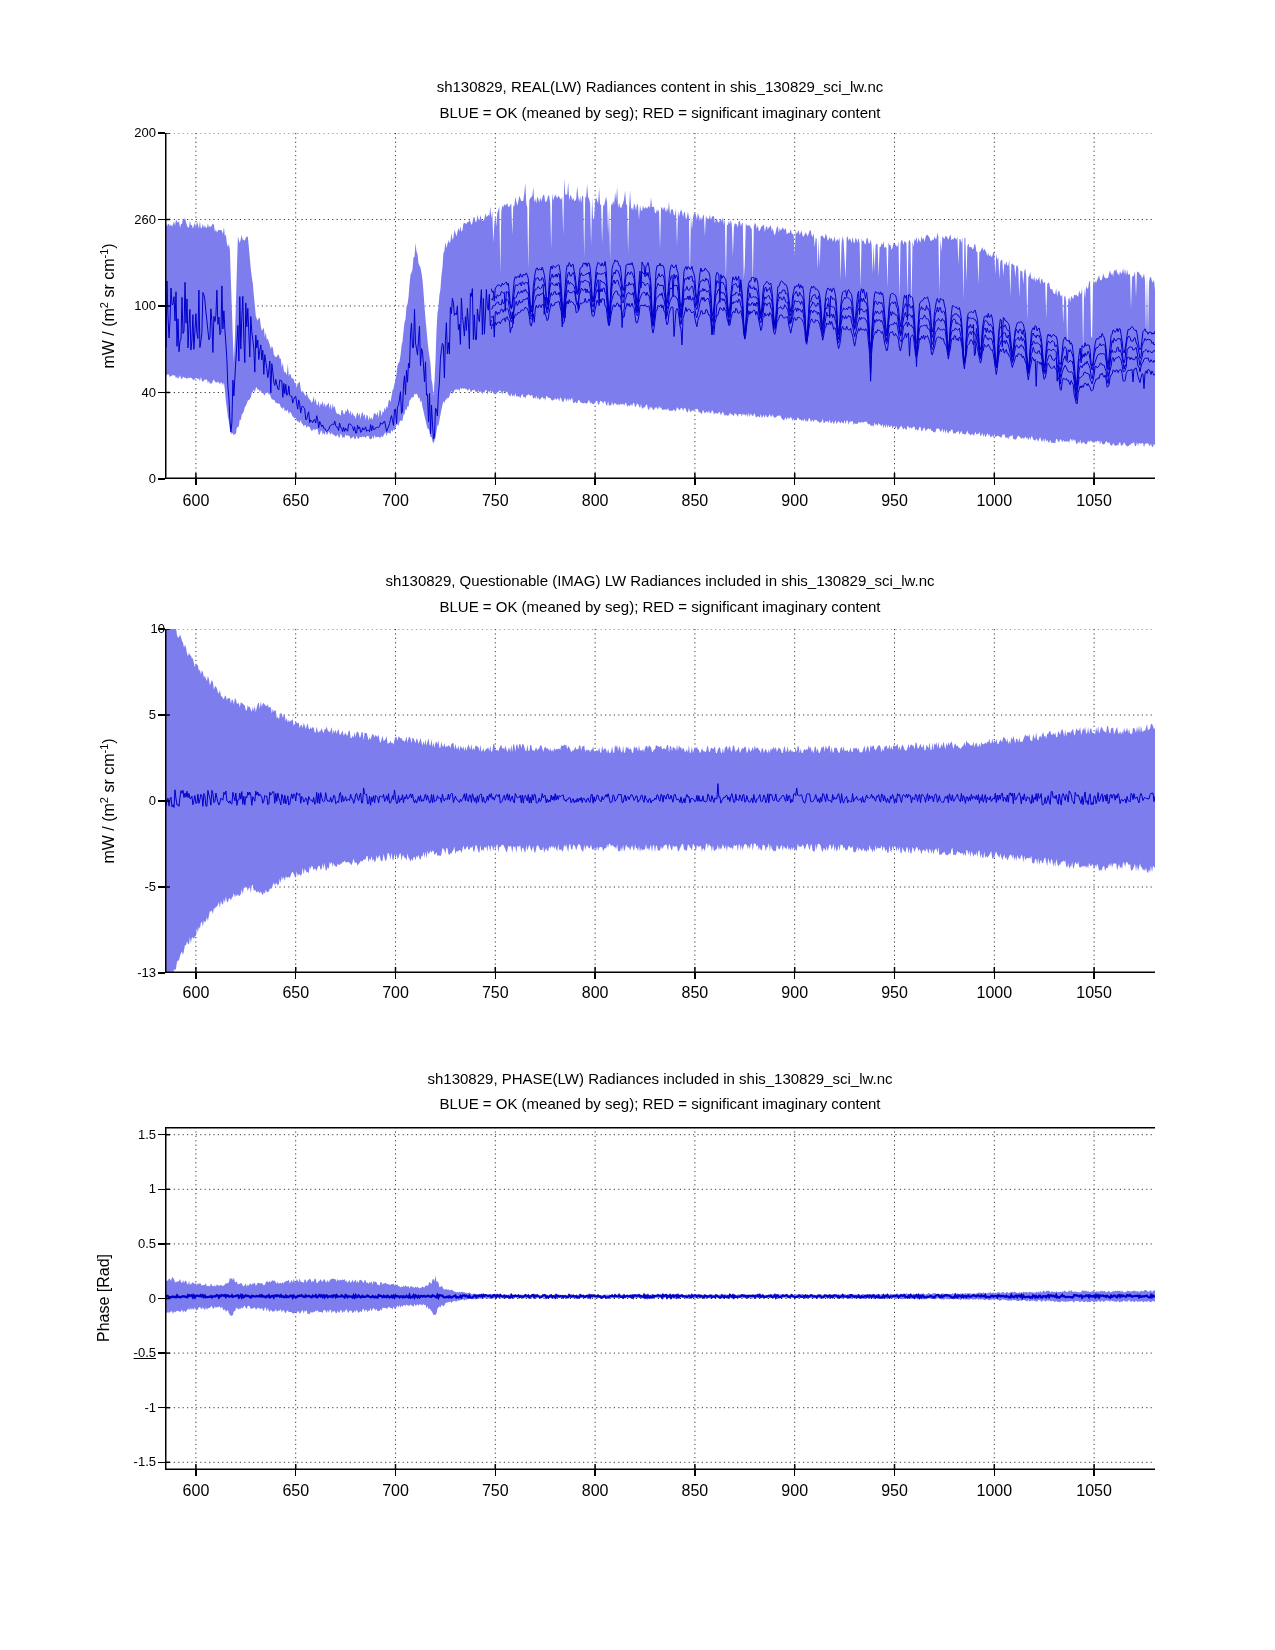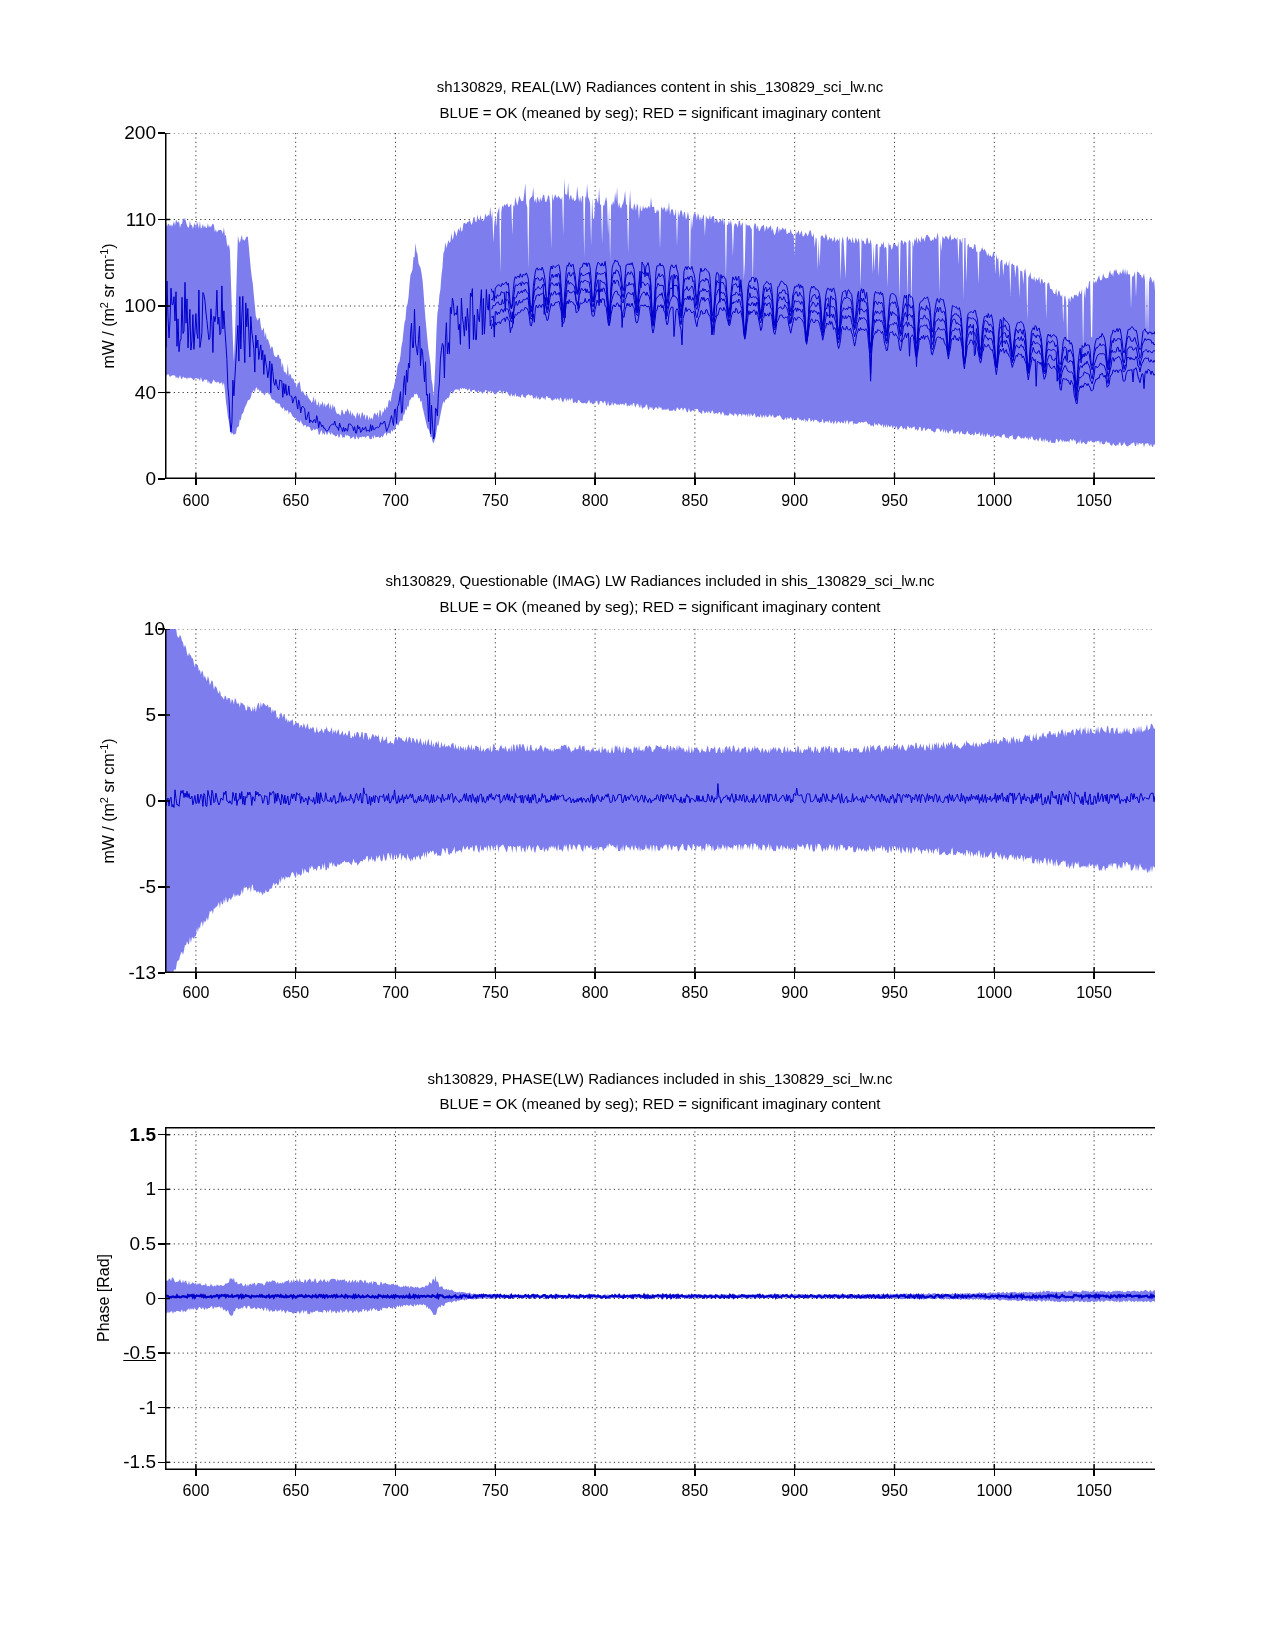--- a/index.html
+++ b/index.html
@@ -19,21 +19,21 @@
   #anno0L{left:330px;top:160px}#anno0R{left:988px;top:160px}
   #anno1L{left:330px;top:650px}#anno1R{left:988px;top:650px}
   #anno2L{left:330px;top:1144px}#anno2R{left:988px;top:1144px}
   .ylabel{position:absolute;width:400px;height:22px;text-align:center;font-size:16px;
        line-height:22px;transform:rotate(-90deg);white-space:nowrap;}
   .ylabel sup{font-size:11px;}
   #ylab0{left:-96px;top:295px}
   #ylab1{left:-96px;top:790px}
   #ylab2{left:-96px;top:1287px}
   .lbl-x{position:absolute;width:70px;text-align:center;font-size:16px;line-height:18px;}
-  .lbl-y{position:absolute;width:62px;text-align:right;font-size:19px;line-height:18px;}
+  .lbl-y{position:absolute;width:62px;text-align:right;font-size:13px;line-height:18px;}
   .tick{position:absolute;background:#000;}
 </style>
 </head>
 <body>
 
 <div id="fig">
 
   <section>
     <div class="title c0t">sh130829, REAL(LW) Radiances content in shis_130829_sci_lw.nc</div>
     <div class="subtitle title c0s">BLUE = OK (meaned by seg); RED = significant imaginary content</div>
@@ -225,21 +225,21 @@
       <div class="lbl-x" style="left: 959.325px; top: 492px;">1000</div>
       <div class="tick" style="left: 1093.37px; top: 479px; width: 1.5px; height: 6px;"></div>
       <div class="lbl-x" style="left: 1059.12px; top: 492px;">1050</div>
       <div class="tick" style="left: 158px; top: 478.25px; width: 7px; height: 1.5px;"></div>
       <div class="lbl-y" style="left: 94px; top: 470px;">0</div>
       <div class="tick" style="left: 158px; top: 391.75px; width: 7px; height: 1.5px;"></div>
       <div class="lbl-y" style="left: 94px; top: 383.5px;">40</div>
       <div class="tick" style="left: 158px; top: 305.25px; width: 7px; height: 1.5px;"></div>
       <div class="lbl-y" style="left: 94px; top: 297px;">100</div>
       <div class="tick" style="left: 158px; top: 218.75px; width: 7px; height: 1.5px;"></div>
-      <div class="lbl-y" style="left: 94px; top: 210.5px;">110</div>
+      <div class="lbl-y" style="left: 94px; top: 210.5px;">260</div>
       <div class="tick" style="left: 158px; top: 132.25px; width: 7px; height: 1.5px;"></div>
       <div class="lbl-y" style="left: 94px; top: 124px;">200</div>
       <div class="tick" style="left: 195.188px; top: 973px; width: 1.5px; height: 6px;"></div>
       <div class="lbl-x" style="left: 160.938px; top: 984px;">600</div>
       <div class="tick" style="left: 294.986px; top: 973px; width: 1.5px; height: 6px;"></div>
       <div class="lbl-x" style="left: 260.736px; top: 984px;">650</div>
       <div class="tick" style="left: 394.784px; top: 973px; width: 1.5px; height: 6px;"></div>
       <div class="lbl-x" style="left: 360.534px; top: 984px;">700</div>
       <div class="tick" style="left: 494.583px; top: 973px; width: 1.5px; height: 6px;"></div>
       <div class="lbl-x" style="left: 460.333px; top: 984px;">750</div>
@@ -291,15 +291,15 @@
       <div class="lbl-y" style="left: 94px; top: 1398.68px;">-1</div>
       <div class="tick" style="left: 158px; top: 1352.34px; width: 7px; height: 1.5px;"></div>
       <div class="lbl-y" style="left: 94px; top: 1344.09px; text-decoration: underline;">-0.5</div>
       <div class="tick" style="left: 158px; top: 1297.75px; width: 7px; height: 1.5px;"></div>
       <div class="lbl-y" style="left: 94px; top: 1289.5px;">0</div>
       <div class="tick" style="left: 158px; top: 1243.16px; width: 7px; height: 1.5px;"></div>
       <div class="lbl-y" style="left: 94px; top: 1234.91px;">0.5</div>
       <div class="tick" style="left: 158px; top: 1188.57px; width: 7px; height: 1.5px;"></div>
       <div class="lbl-y" style="left: 94px; top: 1180.32px;">1</div>
       <div class="tick" style="left: 158px; top: 1133.98px; width: 7px; height: 1.5px;"></div>
-      <div class="lbl-y" style="left: 94px; top: 1125.73px; font-weight: bold;">1.5</div>
+      <div class="lbl-y" style="left: 94px; top: 1125.73px;">1.5</div>
     </div>
 </div>
 
 </body></html>

